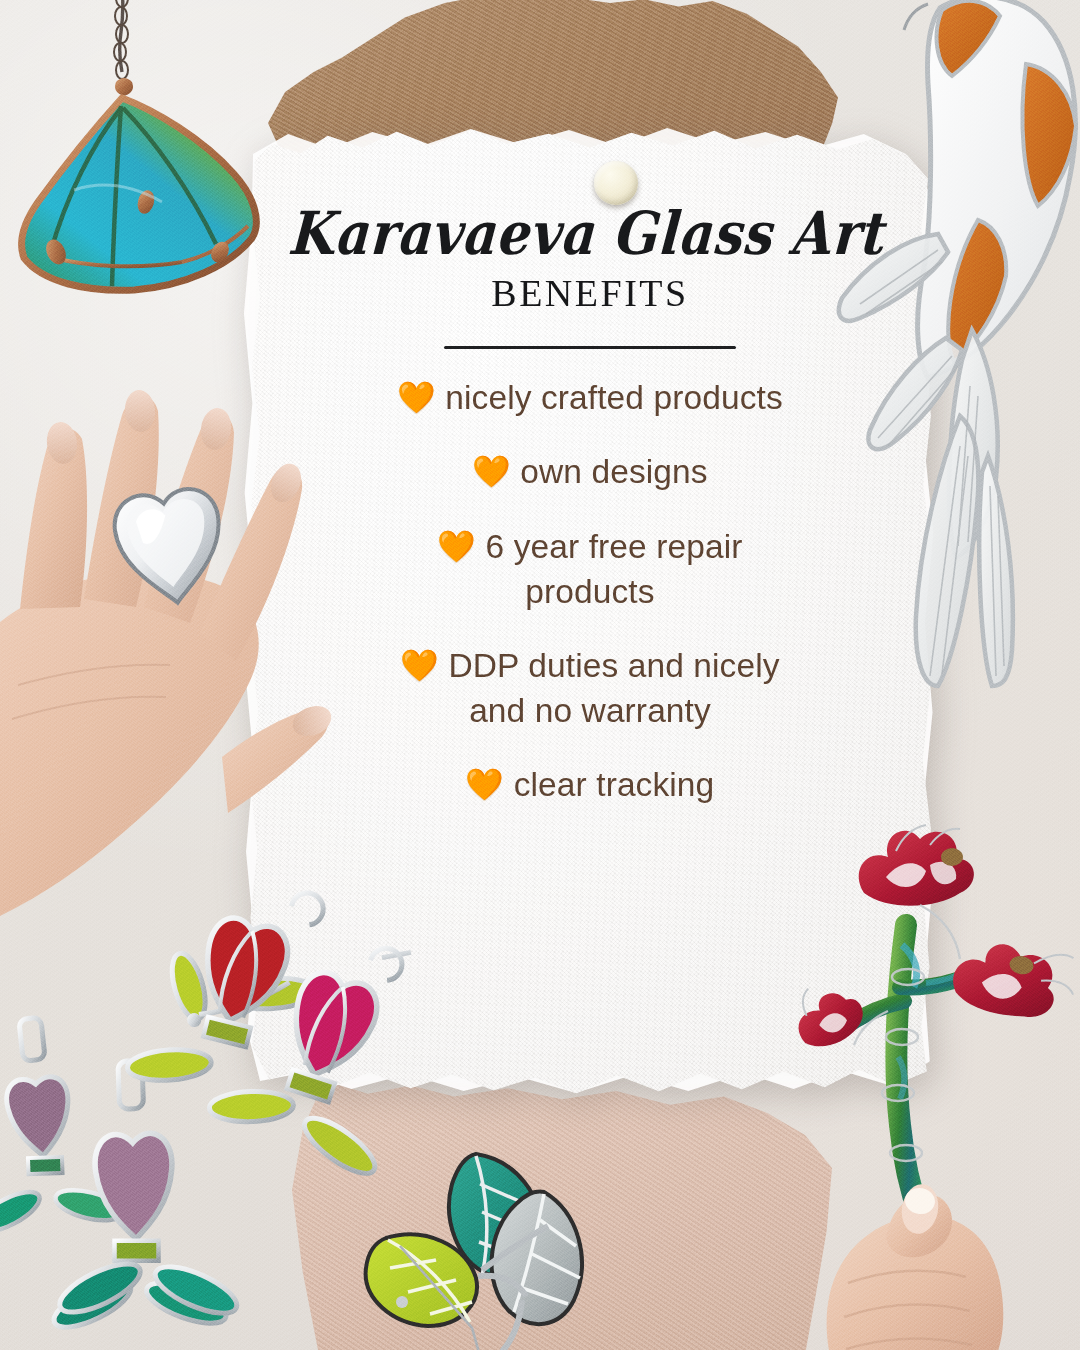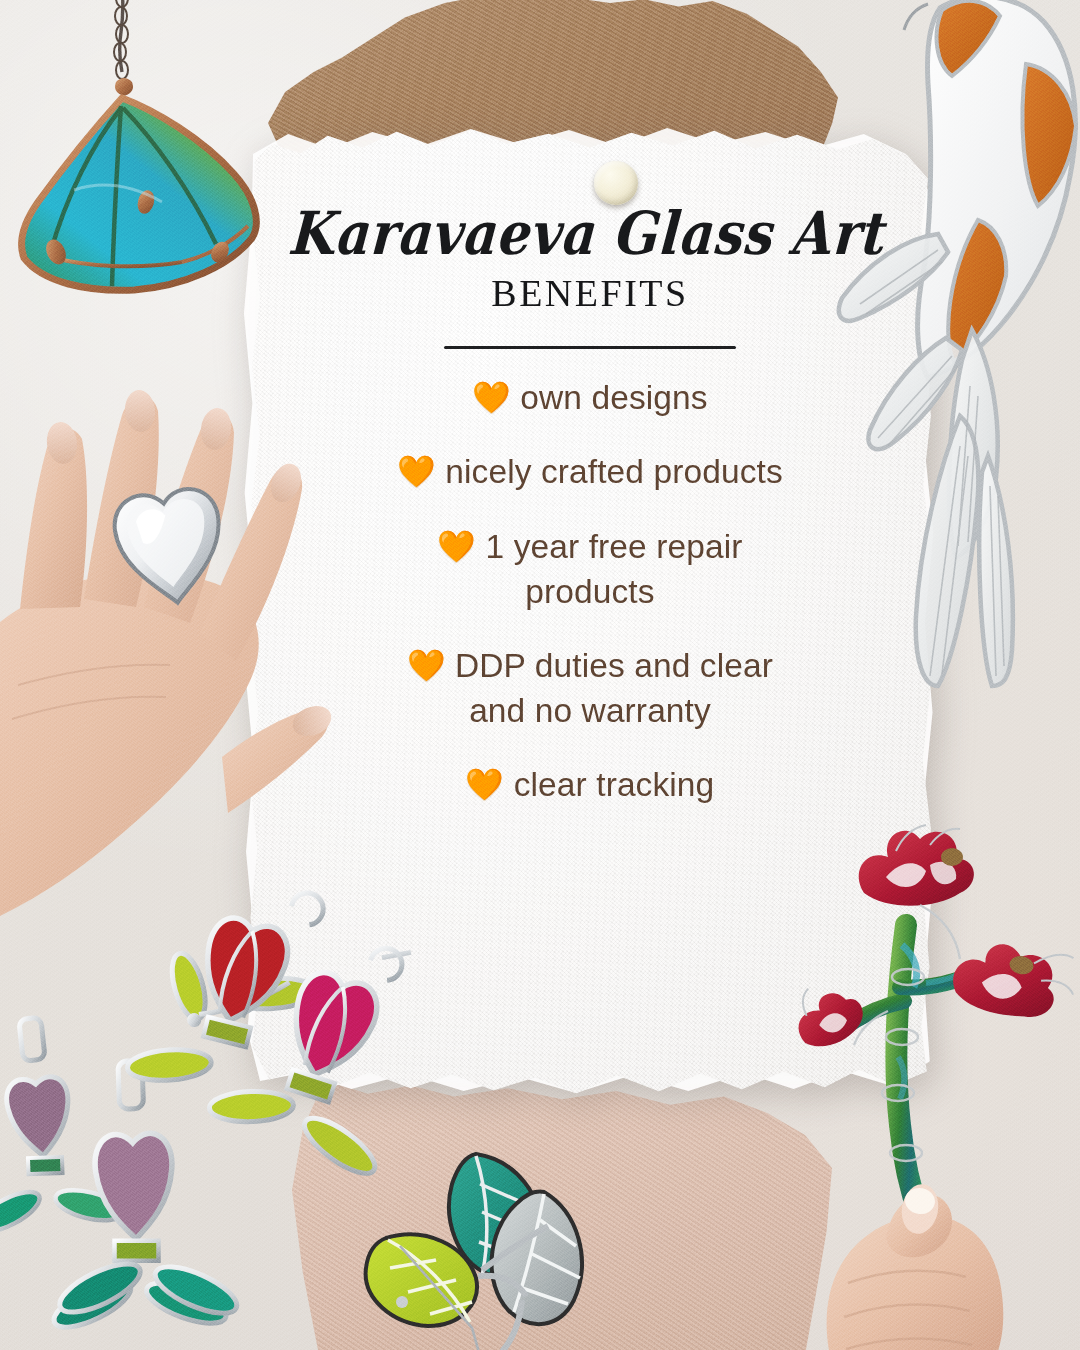--- a/index.html
+++ b/index.html
@@ -615,37 +615,37 @@
     <div class="section-title">BENEFITS</div>
 
     <div class="rule-wrap">
       <div class="rule"></div>
     </div>
 
     <div class="benefits">
 
       <div class="benefit">
         <span class="heart">🧡</span>
+        <span>nicely crafted products</span>
+      </div>
+
+      <div class="benefit">
+        <span class="heart">🧡</span>
         <span>own designs</span>
       </div>
 
       <div class="benefit">
         <span class="heart">🧡</span>
-        <span>nicely crafted products</span>
+        <span>6 year free repair</span>
+        <span class="bline">products</span>
       </div>
 
       <div class="benefit">
         <span class="heart">🧡</span>
-        <span>1 year free repair</span>
-        <span class="bline">products</span>
-      </div>
-
-      <div class="benefit">
-        <span class="heart">🧡</span>
-        <span>DDP duties and clear</span>
+        <span>DDP duties and nicely</span>
         <span class="bline">and no warranty</span>
       </div>
 
       <div class="benefit">
         <span class="heart">🧡</span>
         <span>clear tracking</span>
       </div>
 
     </div>
   </div>

